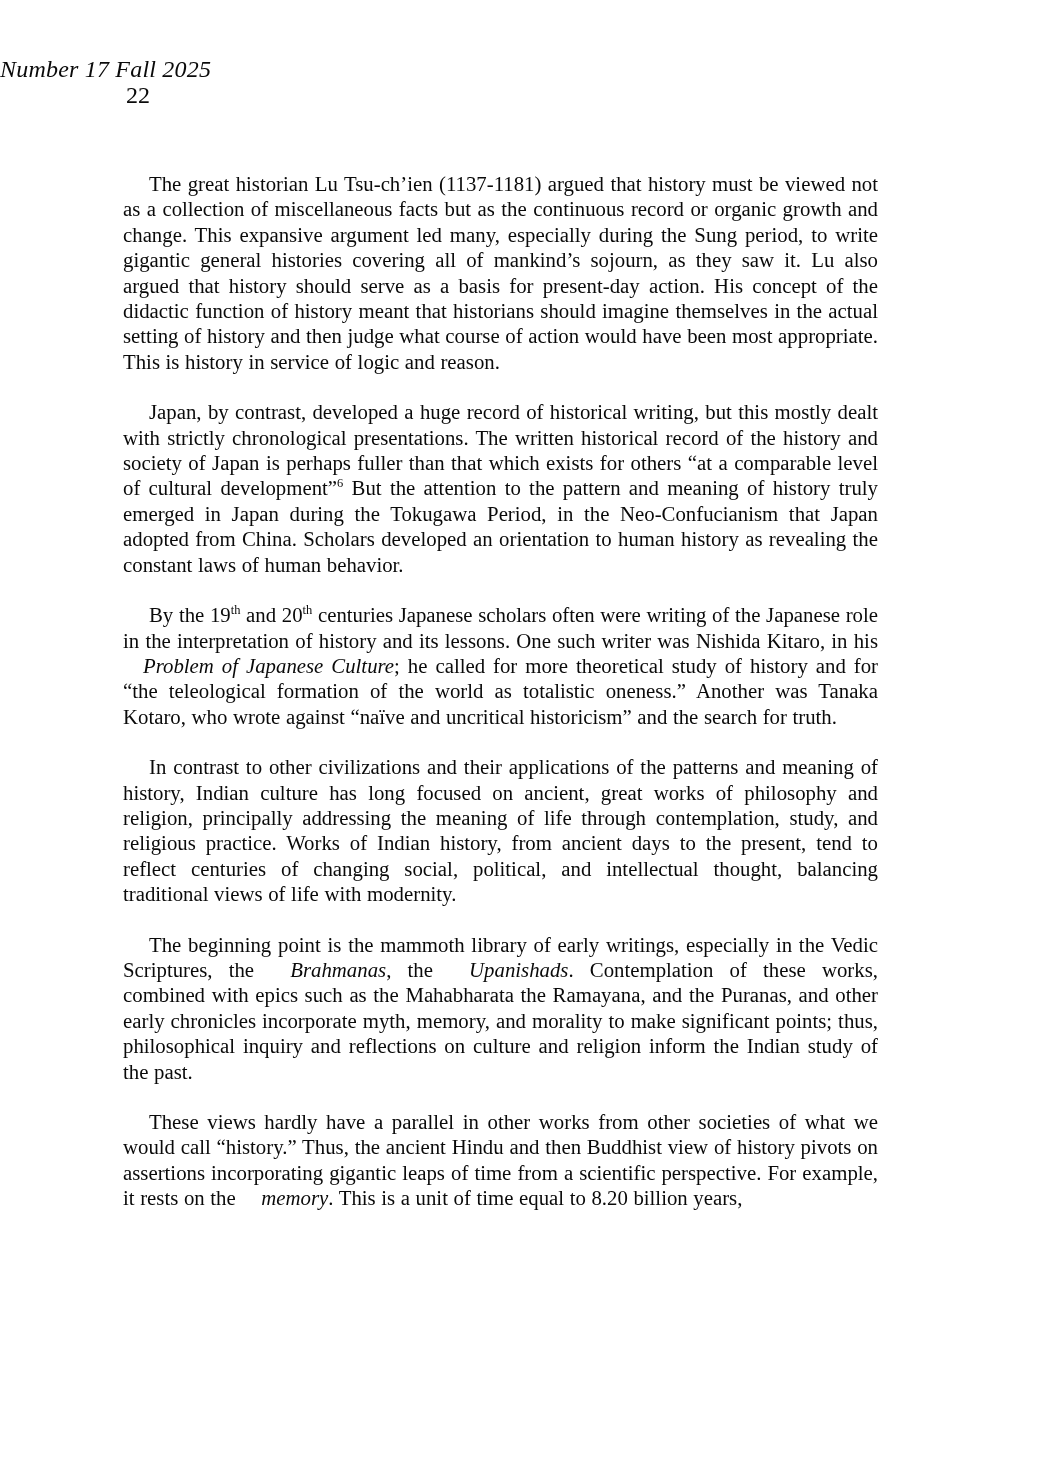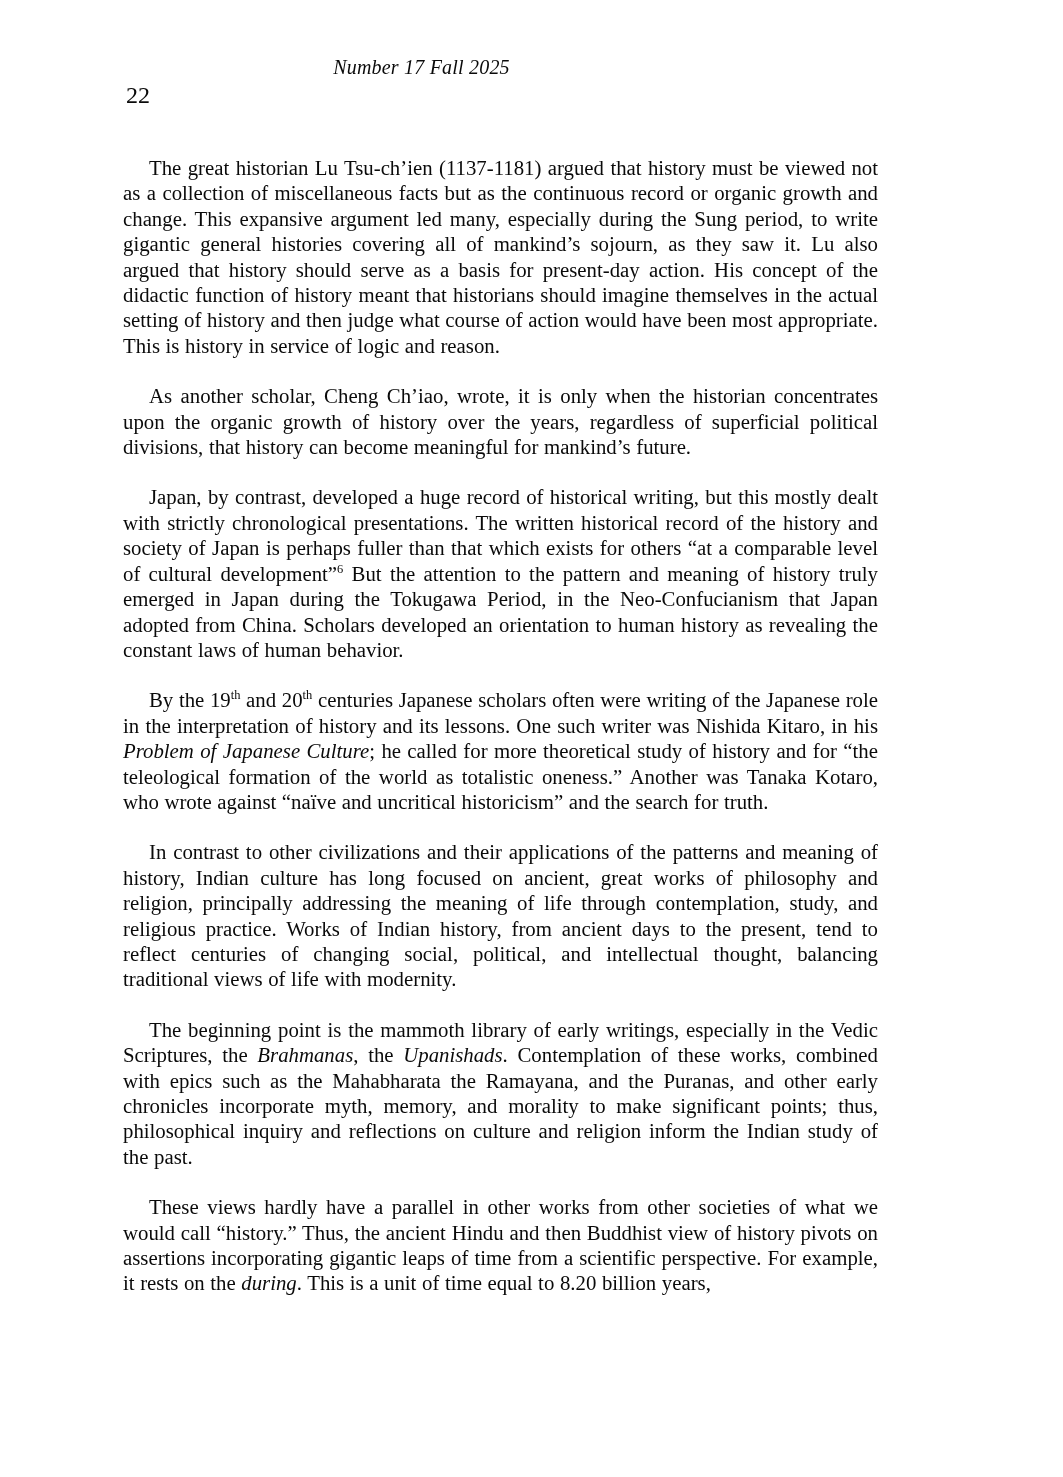--- a/index.html
+++ b/index.html
@@ -14,64 +14,63 @@
     background: #ffffff;
     color: #0a0a0a;
     font-family: "Liberation Serif", serif;
     overflow: hidden;
   }
   .page-header {
     position: absolute;
     top: 56px;
     left: 0;
     right: 220px;
-    text-align: center;
+    text-align: left;
     font-style: italic;
-    font-size: 20px;
+    font-size: 24px;
     letter-spacing: 0.2px;
     white-space: nowrap;
   }
   .page-number {
     position: absolute;
     top: 82px;
     left: 126px;
     font-size: 24px;
     text-align: center;
   }
   .body-text {
     position: absolute;
-    top: 155px;
+    top: 171px;
     left: 123px;
     width: 755px;
     font-size: 20.8px;
     line-height: 25.4px;
     text-align: justify;
     word-spacing: 0.4px;
   }
   .para {
     margin: 0 0 25px 0;
     text-indent: 26px;
   }
-  .para i { font-style: italic; }
+  .para i { font-style: italic; margin-left: 20px; }
   .para sup {
     font-size: 0.6em;
     line-height: 0;
     vertical-align: super;
   }
 </style>
 </head>
 <body>
 
 <div class="page">
   <div class="page-header">
     <span>Number 17 Fall 2025</span>
   </div>
   <div class="page-number">22</div>
   <div class="body-text">
       <p class="para"><span>The great historian Lu Tsu-ch’ien (1137-1181) argued that history must be viewed not as a collection of miscellaneous facts but as the continuous record or organic growth and change. This expansive argument led many, especially during the Sung period, to write gigantic general histories covering all of mankind’s sojourn, as they saw it. Lu also argued that history should serve as a basis for present-day action. His concept of the didactic function of history meant that historians should imagine themselves in the actual setting of history and then judge what course of action would have been most appropriate. This is history in service of logic and reason.</span></p>
-      <p class="para"><span>As another scholar, Cheng Ch’iao, wrote, it is only when the historian concentrates upon the organic growth of history over the years, regardless of superficial political divisions, that history can become meaningful for mankind’s future.</span></p>
       <p class="para"><span>Japan, by contrast, developed a huge record of historical writing, but this mostly dealt with strictly chronological presentations. The written historical record of the history and society of Japan is perhaps fuller than that which exists for others “at a comparable level of cultural development”</span><sup>6</sup><span>  But the attention to the pattern and meaning of history truly emerged in Japan during the Tokugawa Period, in the Neo-Confucianism that Japan adopted from China. Scholars developed an orientation to human history as revealing the constant laws of human behavior.</span></p>
       <p class="para"><span>By the 19</span><sup>th</sup><span> and 20</span><sup>th</sup><span> centuries Japanese scholars often were writing of the Japanese role in the interpretation of history and its lessons. One such writer was Nishida Kitaro, in his </span><i>Problem of Japanese Culture</i><span>; he called for more theoretical study of history and for “the teleological formation of the world as totalistic oneness.” Another was Tanaka Kotaro, who wrote against “naïve and uncritical historicism” and the search for truth.</span></p>
       <p class="para"><span>In contrast to other civilizations and their applications of the patterns and meaning of history, Indian culture has long focused on ancient, great works of philosophy and religion, principally addressing the meaning of life through contemplation, study, and religious practice. Works of Indian history, from ancient days to the present, tend to reflect centuries of changing social, political, and intellectual thought, balancing traditional views of life with modernity.</span></p>
       <p class="para"><span>The beginning point is the mammoth library of early writings, especially in the Vedic Scriptures, the </span><i>Brahmanas</i><span>, the </span><i>Upanishads</i><span>. Contemplation of these works, combined with epics such as the Mahabharata the Ramayana, and the Puranas, and other early chronicles incorporate myth, memory, and morality to make significant points; thus, philosophical inquiry and reflections on culture and religion inform the Indian study of the past.</span></p>
-      <p class="para"><span>These views hardly have a parallel in other works from other societies of what we would call “history.”  Thus, the ancient Hindu and then Buddhist view of history pivots on assertions incorporating gigantic leaps of time from a scientific perspective. For example, it rests on the </span><i>during</i><span>. This is a unit of time equal to 8.20 billion years,</span></p>
+      <p class="para"><span>These views hardly have a parallel in other works from other societies of what we would call “history.”  Thus, the ancient Hindu and then Buddhist view of history pivots on assertions incorporating gigantic leaps of time from a scientific perspective. For example, it rests on the </span><i>memory</i><span>. This is a unit of time equal to 8.20 billion years,</span></p>
     </div>
 </div>
 
 </body></html>

